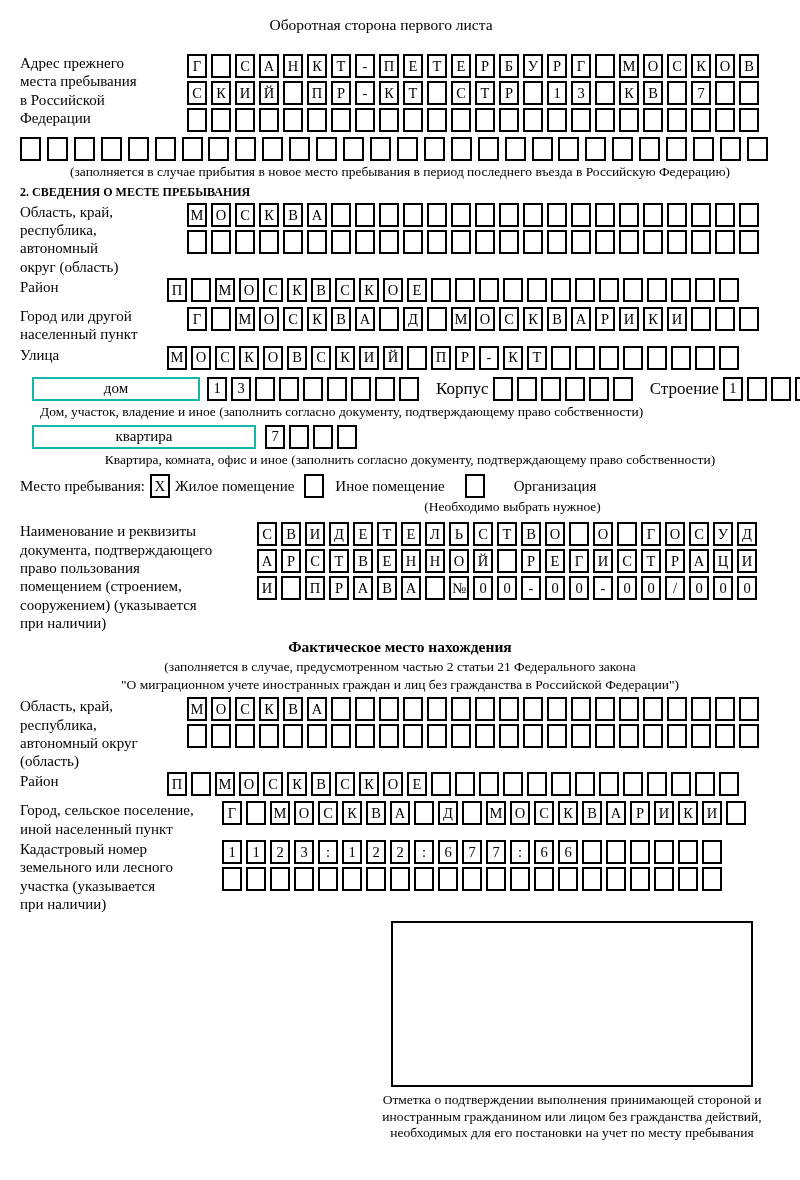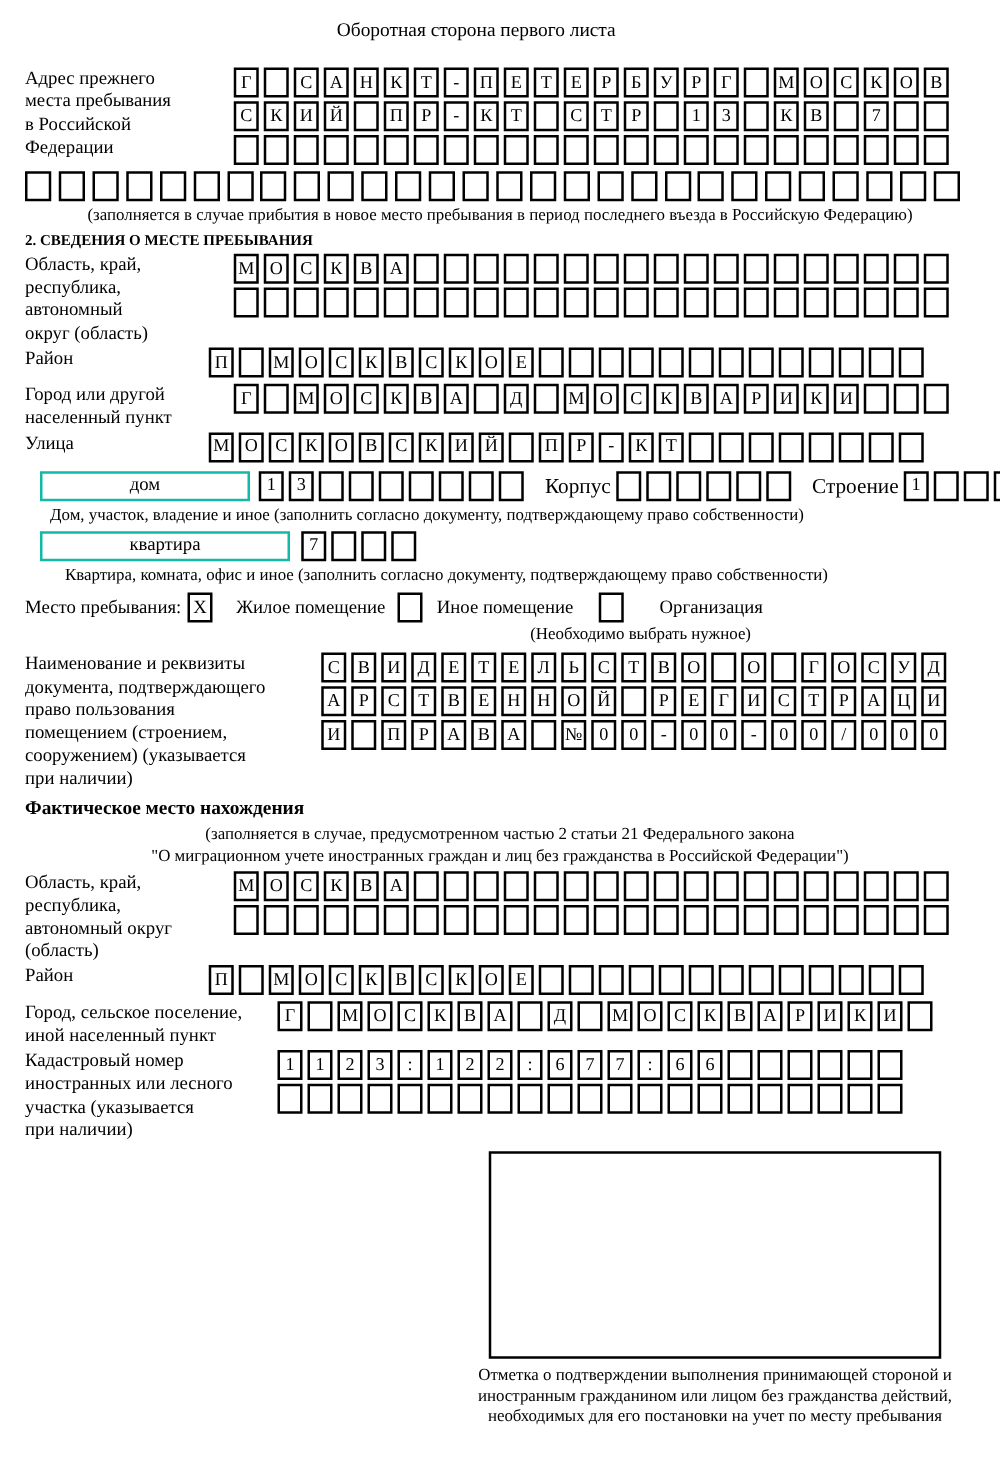--- a/index.html
+++ b/index.html
@@ -22,28 +22,28 @@
     flex:none;width:20px;height:24px;box-sizing:border-box;
     border:2px solid #000;margin-right:4px;
     display:inline-flex;align-items:center;justify-content:center;
     font-size:14.5px;line-height:1;
   }
   .cellrow .cell:last-child{margin-right:0;}
   .fullrow{width:748px;justify-content:space-between;}
   .fullrow .cell{margin-right:0;width:21px;}
   .note{font-size:13.5px;text-align:center;margin:1px 0 3px 0;line-height:1.25;}
   .h-bold{font-weight:bold;text-align:left;font-size:12px;margin:4px 0 3px 0;}
-  .h-bold2{font-weight:bold;text-align:left;font-size:15.5px;margin:6px 0 2px 0;}
+  .h-bold2{font-weight:bold;text-align:center;font-size:15.5px;margin:6px 0 2px 0;}
   .inline-row{display:flex;align-items:center;margin-left:12px;margin-top:4px;margin-bottom:3px;}
   .wide-box{
     flex:none;box-sizing:border-box;height:24px;border:2px solid #14b8a6;
     display:flex;align-items:center;justify-content:center;font-size:15px;
   }
   .box-dom{width:168px;margin-right:7px;}
-  .box-kv{width:200px;margin-right:9px;}
+  .box-kv{width:224px;margin-right:9px;}
   .mini-lbl{flex:none;margin:0 4px 0 17px;font-size:17px;}
   .stay-row{display:flex;align-items:center;margin-top:6px;}
   .cb{
     flex:none;width:20px;height:24px;box-sizing:border-box;border:2px solid #000;
     display:inline-flex;align-items:center;justify-content:center;font-size:15px;
   }
   .choose-note{font-size:13.5px;margin:1px 0 2px 225px;text-align:center;}
   .doc-block{margin-top:7px;}
   .pre-center{white-space:pre-line;text-align:center;font-size:13.5px;line-height:1.3;margin:2px 0 4px 0;}
   .stamp-wrap{width:400px;margin:8px 8px 0 auto;}
@@ -361,26 +361,26 @@
 
 <div class="inline-row">
   <div class="wide-box box-kv">квартира</div>
   <div class="cellrow" style="margin-bottom:0;">
       <span class="cell">7</span>
       <span class="cell"></span>
       <span class="cell"></span>
       <span class="cell"></span>
     </div>
 </div>
-<div class="note" style="text-align:left;margin-left:32px;">Квартира, комната, офис и иное (заполнить согласно документу, подтверждающему право собственности)</div>
+<div class="note" style="text-align:center;margin-left:20px;">Квартира, комната, офис и иное (заполнить согласно документу, подтверждающему право собственности)</div>
 
 <div class="stay-row">
   <span>Место пребывания:</span>
   <span class="cb" style="margin-left:5px;">X</span>
-  <span style="margin-left:19px;">Жилое помещение</span>
+  <span style="margin-left:5px;">Жилое помещение</span>
   <span class="cb" style="margin-left:10px;"></span>
   <span style="margin-left:11px;">Иное помещение</span>
   <span class="cb" style="margin-left:20px;"></span>
   <span style="margin-left:29px;">Организация</span>
 </div>
 <div class="choose-note">(Необходимо выбрать нужное)</div>
 
 <div class="field doc-block">
   <div class="lbl w225">Наименование и реквизиты
 документа, подтверждающего
@@ -580,21 +580,21 @@
       <span class="cell">Р</span>
       <span class="cell">И</span>
       <span class="cell">К</span>
       <span class="cell">И</span>
       <span class="cell"></span>
     </div>
 </div>
 
 <div class="field">
   <div class="lbl w190">Кадастровый номер
-иностранных или лесного
+земельного или лесного
 участка (указывается
 при наличии)</div>
   <div class="rows">
     <div class="cellrow">
         <span class="cell">1</span>
         <span class="cell">1</span>
         <span class="cell">2</span>
         <span class="cell">3</span>
         <span class="cell">:</span>
         <span class="cell">1</span>

